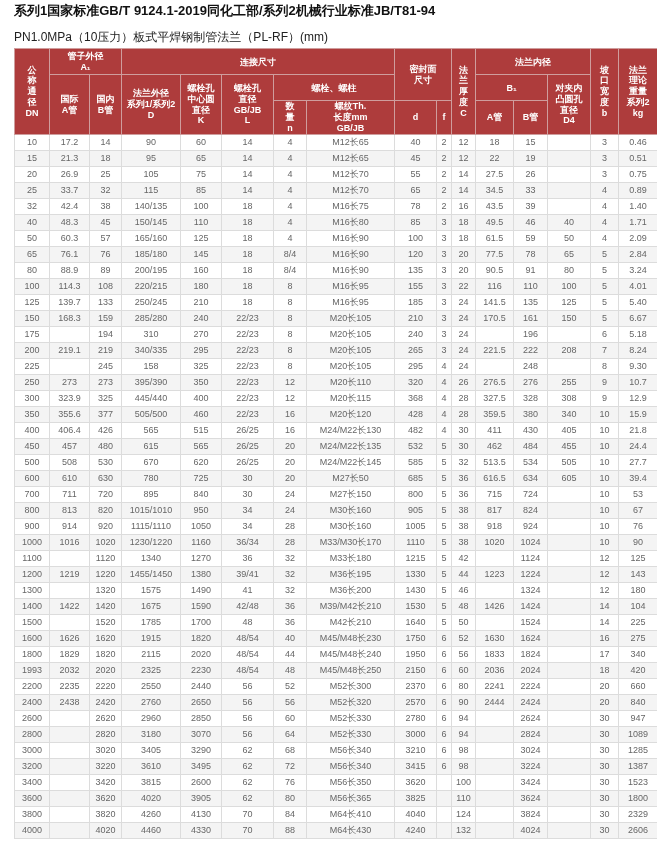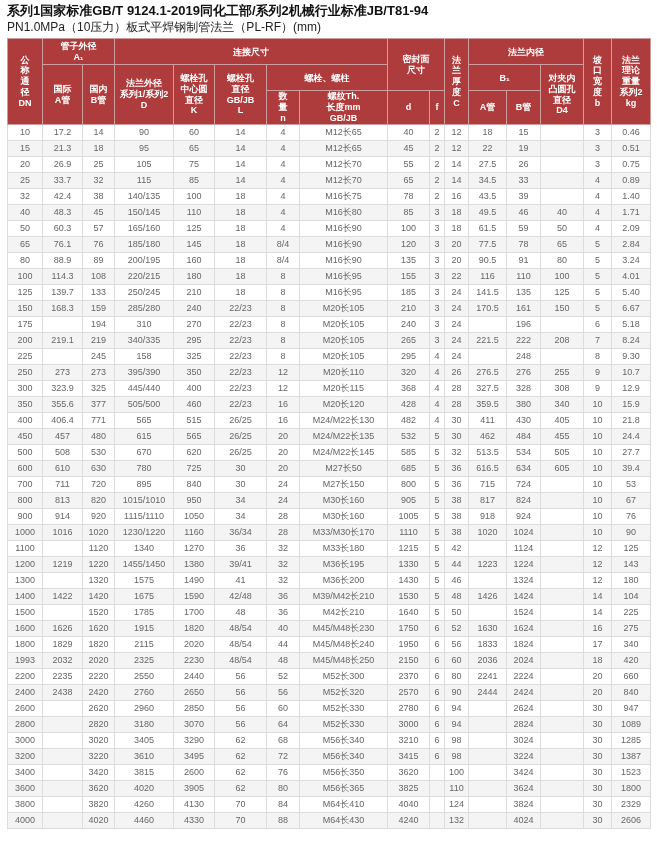--- a/index.html
+++ b/index.html
@@ -1,19 +1,19 @@
 <!DOCTYPE html>
 <html><head>
 <meta charset="utf-8">
 <style>
   html,body{margin:0;padding:0;background:#ffffff;}
   body{width:657px;height:860px;overflow:hidden;font-family:"Liberation Sans","DejaVu Sans",sans-serif;}
-  .page{padding:3px 7px 0 7px;}
+  .page{padding:3px 7px 0 14px;}
   .title{font-size:13px;font-weight:bold;color:#111;line-height:1.3;white-space:nowrap;}
-  .subtitle{font-size:12px;color:#222;line-height:1.3;margin-top:0;margin-bottom:3px;white-space:nowrap;}
+  .subtitle{font-size:12px;color:#222;line-height:1.3;margin-top:10px;margin-bottom:3px;white-space:nowrap;}
   table{border-collapse:collapse;table-layout:fixed;width:643px;}
   thead th{
     background:#ae3c3c;color:#fff;font-weight:bold;font-size:9px;
     border:1px solid #cf9d9d;text-align:center;vertical-align:middle;
     white-space:pre-line;line-height:1.2;padding:0 1px;
   }
   thead tr{height:26px;}
   tbody td{
     font-size:9px;color:#666;text-align:center;vertical-align:middle;
     border:1px solid #dcdcdc;padding:0 1px;white-space:nowrap;overflow:hidden;
@@ -434,21 +434,21 @@
           <td>28</td>
           <td>359.5</td>
           <td>380</td>
           <td>340</td>
           <td>10</td>
           <td>15.9</td>
         </tr>
         <tr>
           <td>400</td>
           <td>406.4</td>
-          <td>771</td>
+          <td>426</td>
           <td>565</td>
           <td>515</td>
           <td>26/25</td>
           <td>16</td>
           <td>M24/M22长130</td>
           <td>482</td>
           <td>4</td>
           <td>30</td>
           <td>411</td>
           <td>430</td>

